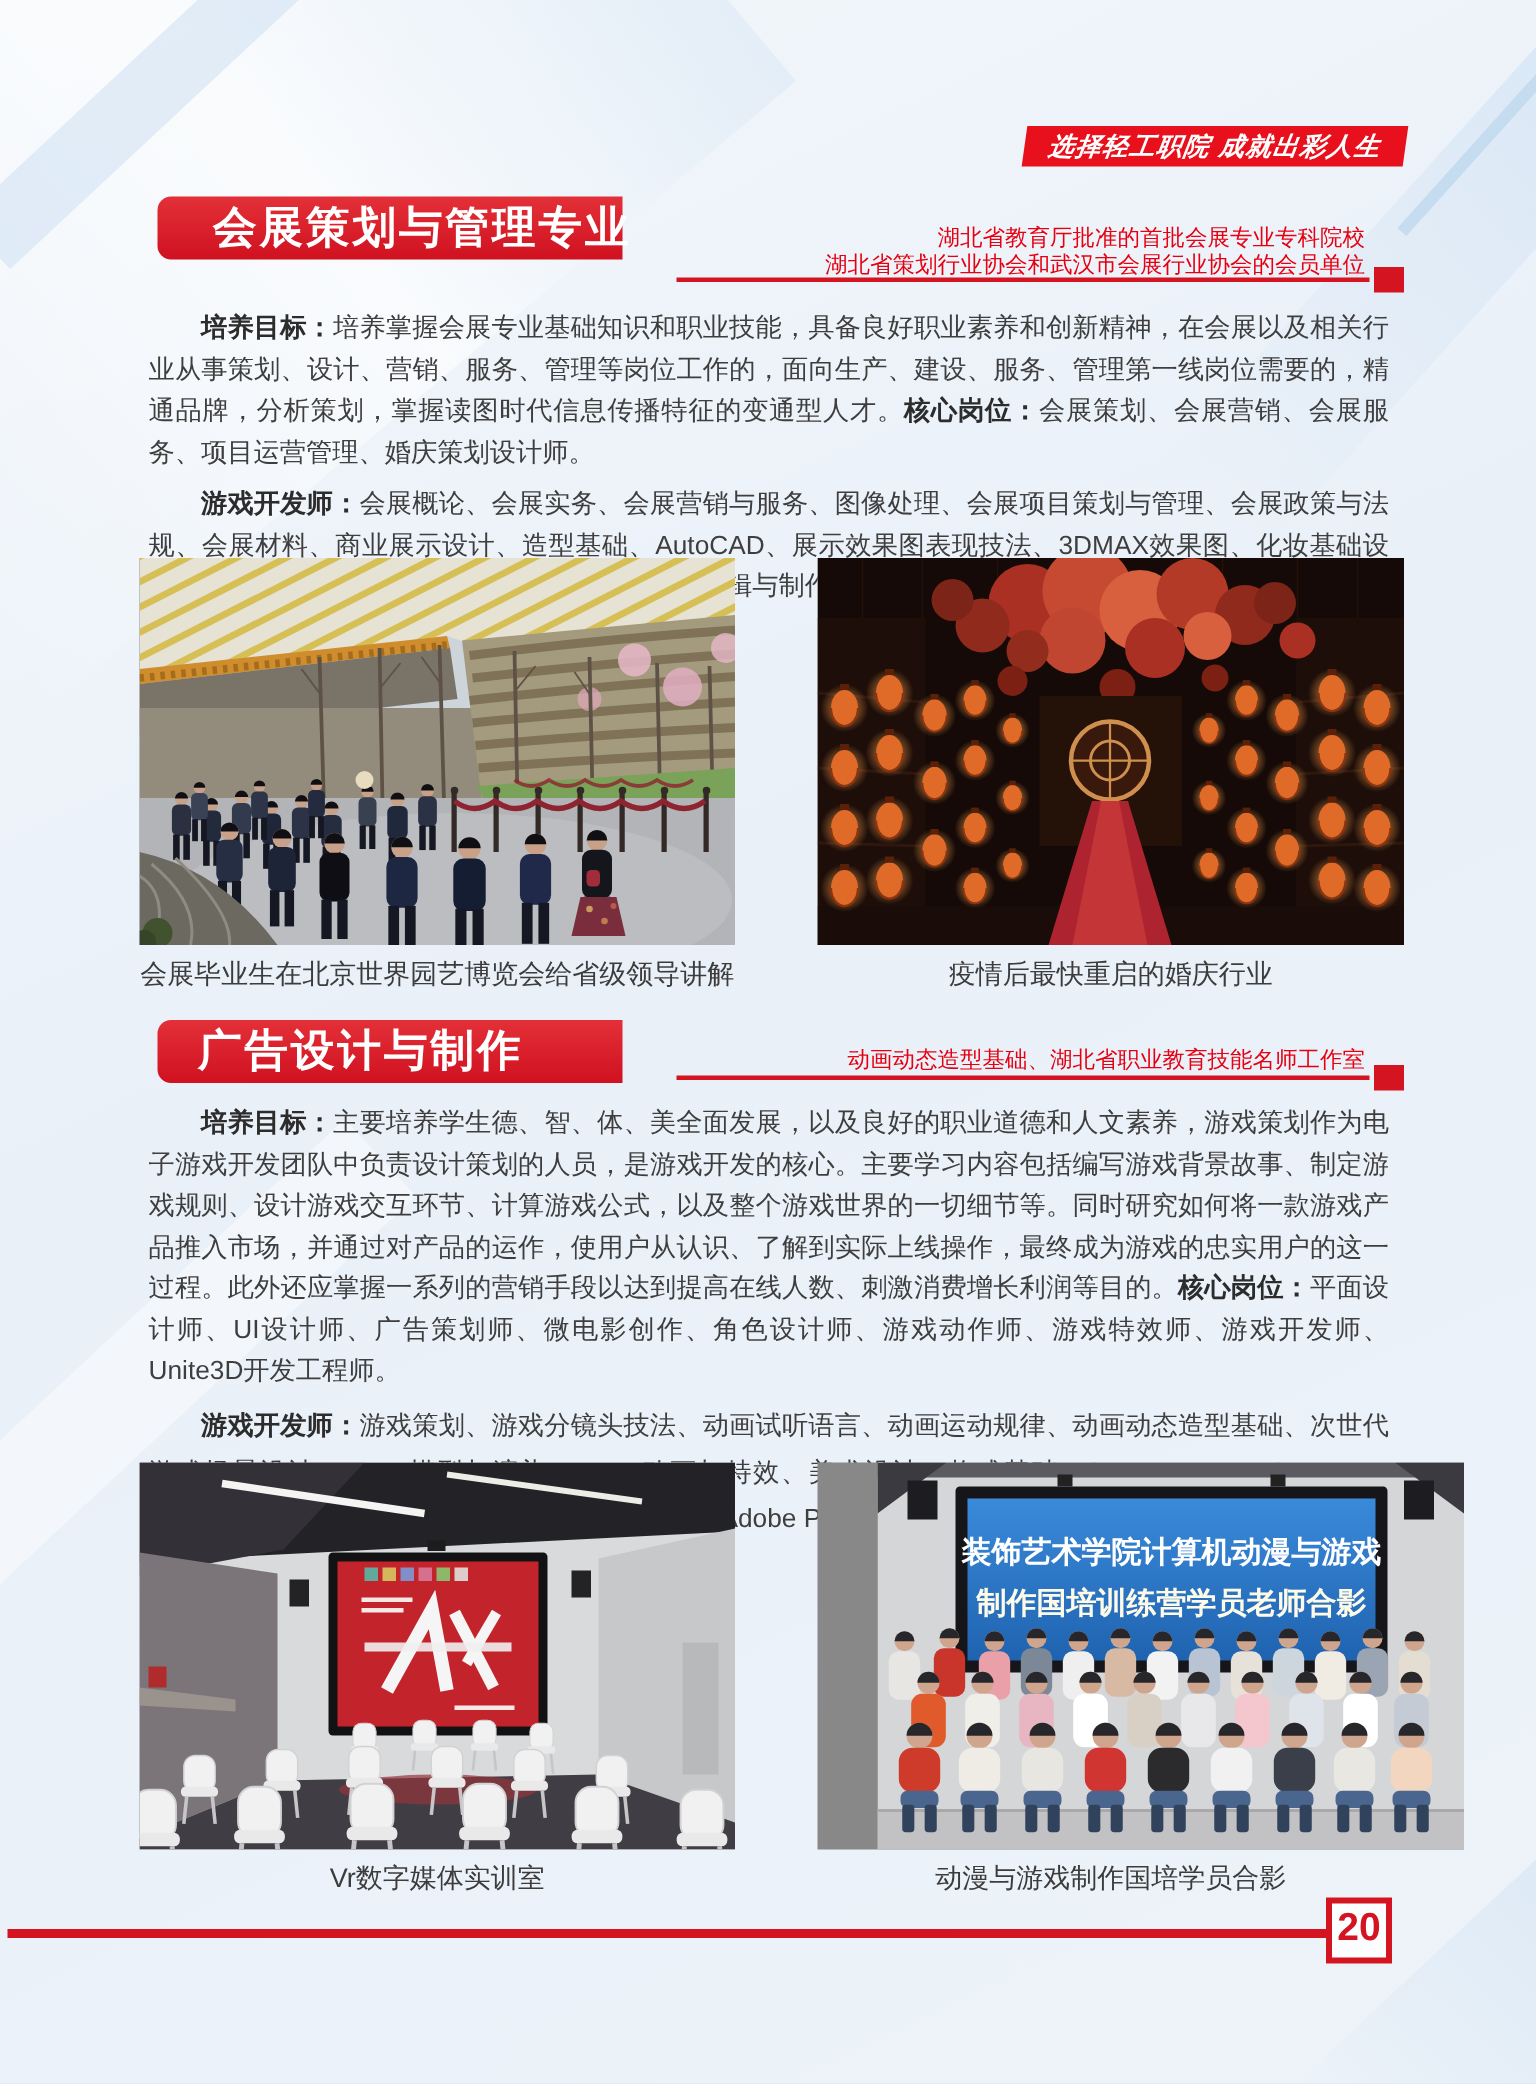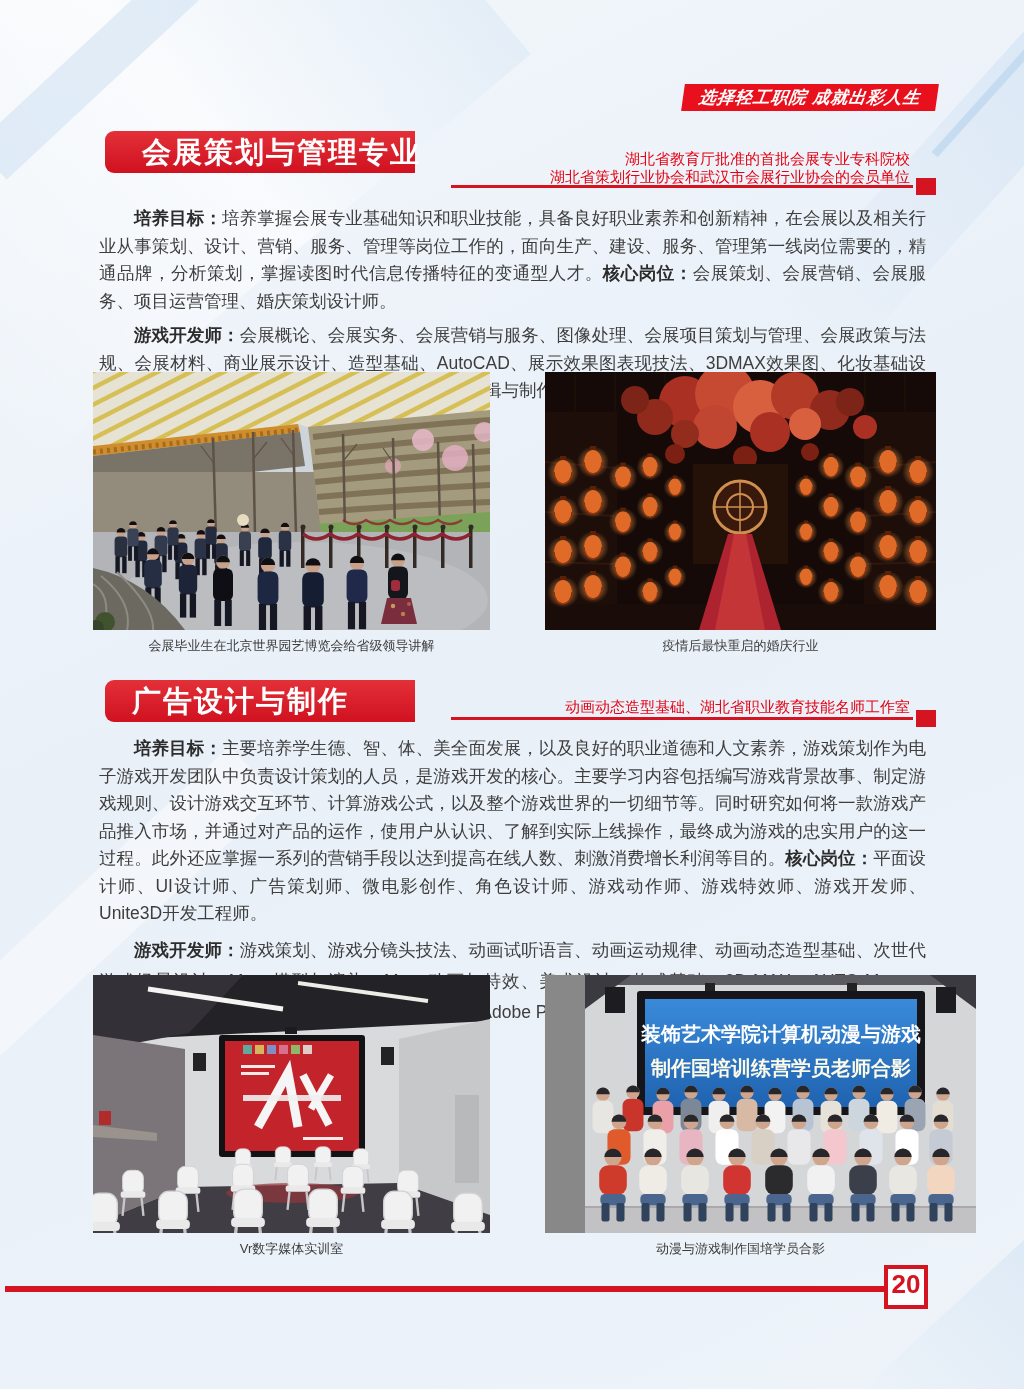--- a/index.html
+++ b/index.html
@@ -45,21 +45,21 @@
   .block1{top:205px;} .block2{top:735px;}
   .block2 p.courses{line-height:31px;}
 
   .photo{position:absolute;overflow:hidden;background:#888;}
   .photo svg{display:block;}
   .ph1{left:93px;top:372px;width:397px;height:258px;}
   .ph2{left:545px;top:372px;width:391px;height:258px;}
   .ph3{left:93px;top:975px;width:397px;height:258px;}
   .ph4{left:545px;top:975px;width:391px;height:258px;padding-left:40px;}
 
-  .caption{position:absolute;text-align:center;font-size:13px;color:#3c3c3c;}
+  .caption{position:absolute;text-align:center;font-size:18px;color:#3c3c3c;}
   .cap1{left:93px;top:637px;width:397px;} .cap2{left:545px;top:637px;width:391px;}
   .cap3{left:93px;top:1240px;width:397px;} .cap4{left:545px;top:1240px;width:391px;}
 
   .bottomline{position:absolute;left:5px;top:1286px;width:879px;height:6px;background:#d41420;}
   .pagebox{position:absolute;left:884px;top:1265px;width:36px;height:36px;border:4px solid #d41420;
     background:#fcfdfe;color:#d41420;font-size:26px;font-weight:bold;
     display:flex;justify-content:center;}
 </style>
 </head>
 <body>

